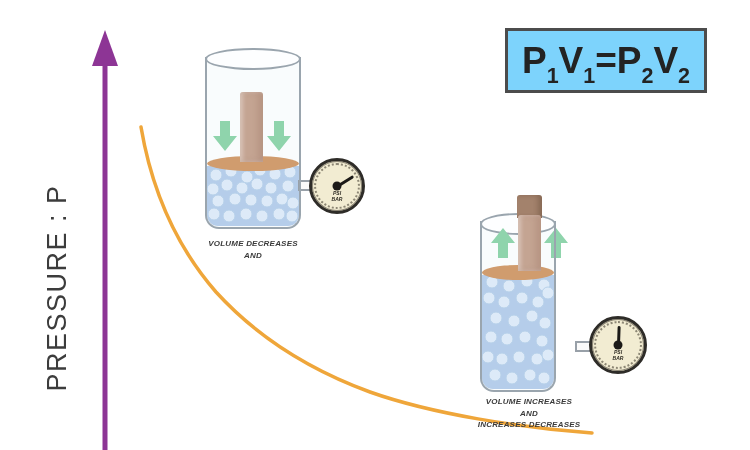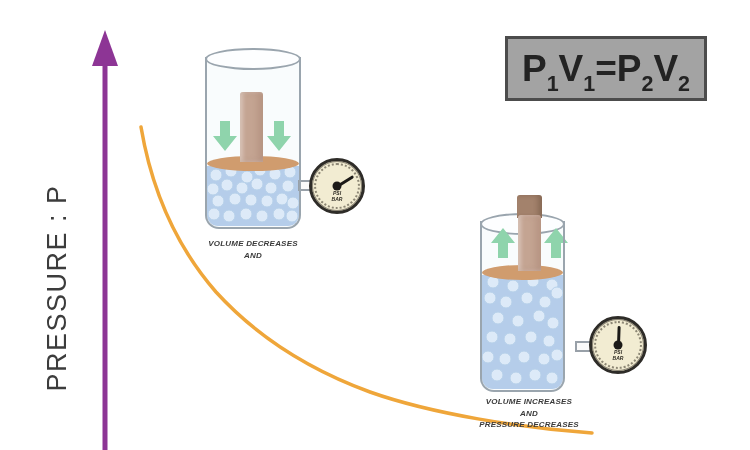--- a/index.html
+++ b/index.html
@@ -4,22 +4,22 @@
 <style>
   html,body{margin:0;padding:0;background:#fff;}
   .stage{position:relative;width:750px;height:450px;background:#fff;overflow:hidden;
          font-family:"Liberation Sans",sans-serif;}
   svg.bg{position:absolute;left:0;top:0;z-index:1;}
 
   .axis-label{position:absolute;left:57px;top:288px;z-index:2;
     transform:translate(-50%,-50%) rotate(-90deg);
     font-size:27px;color:#3c3c3c;letter-spacing:1.5px;white-space:nowrap;}
 
-  .formula-box{position:absolute;left:505px;top:36px;width:196px;height:59px;z-index:3;
-    border:3px solid #4c4c4c;background:#a3a3a3;display:flex;align-items:center;justify-content:center;
+  .formula-box{position:absolute;left:505px;top:28px;width:196px;height:59px;z-index:3;
+    border:3px solid #4c4c4c;background:#7dd3fc;display:flex;align-items:center;justify-content:center;
     font-weight:bold;font-size:37px;color:#232323;}
   .formula-box sub{font-size:58%;line-height:0;position:relative;bottom:-2px;}
 
   .cyl{position:absolute;z-index:2;font-style:italic;}
   .glass-bg{position:absolute;left:0;right:0;bottom:0;background:rgba(246,250,252,.65);
     border:2px solid transparent;border-radius:0 0 14px 14px;}
   .glass-rim{position:absolute;left:0;right:0;border:2px solid var(--glass-border);
     border-radius:50%;background:#fdfeff;}
   .gas{position:absolute;left:2px;right:2px;bottom:3px;background:var(--gas-blue);
     border-radius:0 0 11px 11px;}
@@ -119,21 +119,21 @@
         <div>BAR</div>
       </div>
     </div>
 
     <div class="caption" style="left:-30px;top:190px;width:156px">
       <div>VOLUME DECREASES</div>
       <div>AND</div>
     </div>
   </div>
 
-  <div class="cyl" style="left:480px;top:195px;width:85px;height:197px">
+  <div class="cyl" style="left:480px;top:195px;width:76px;height:197px">
     <div class="glass-bg" style="top:26px"></div>
     <div class="glass-rim" style="top:18px;height:18px"></div>
     <div class="gas" style="height:114px">
         <div class="molecule" style="left: 14%; top: 6%;"></div>
         <div class="molecule" style="left: 38%; top: 10%;"></div>
         <div class="molecule" style="left: 63%; top: 5%;"></div>
         <div class="molecule" style="left: 86%; top: 9%;"></div>
         <div class="molecule" style="left: 10%; top: 20%;"></div>
         <div class="molecule" style="left: 30%; top: 24%;"></div>
         <div class="molecule" style="left: 55%; top: 20%;"></div>
@@ -177,17 +177,17 @@
       <div class="gauge-dot"></div>
       <div class="gauge-label">
         <div>PSI</div>
         <div>BAR</div>
       </div>
     </div>
 
     <div class="caption" style="left:-31px;top:201px;width:160px">
       <div>VOLUME INCREASES</div>
       <div>AND</div>
-      <div>PRESSURE DECREASES</div>
+      <div>INCREASES DECREASES</div>
     </div>
   </div>
 
 </div>
 
 </body></html>

